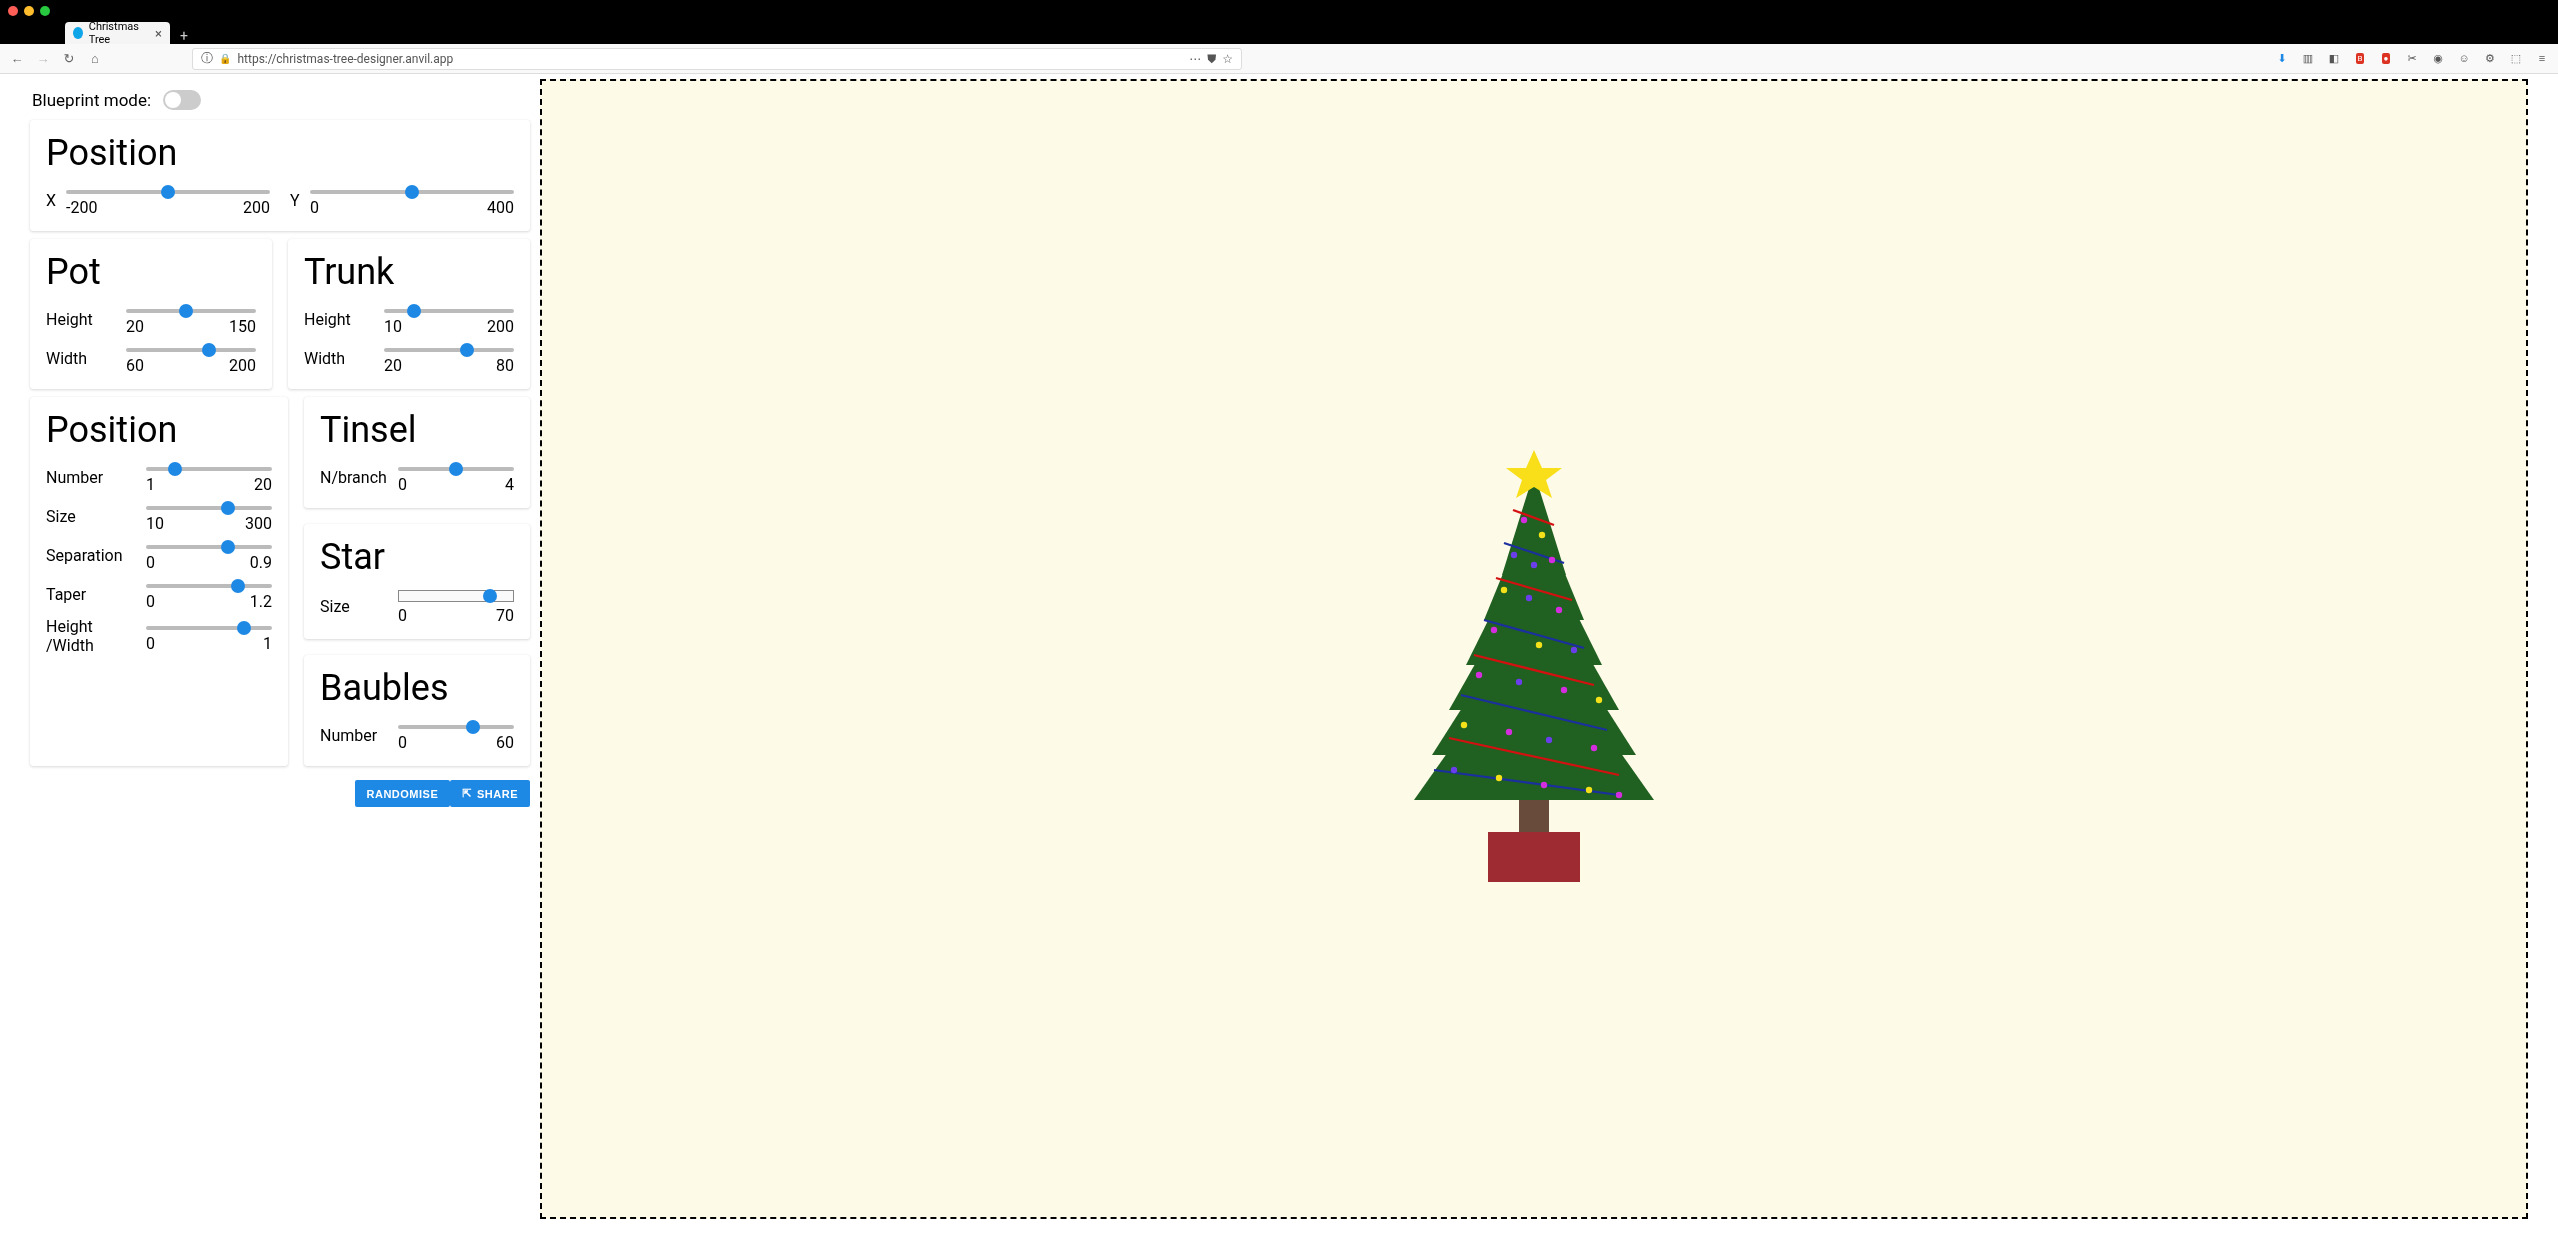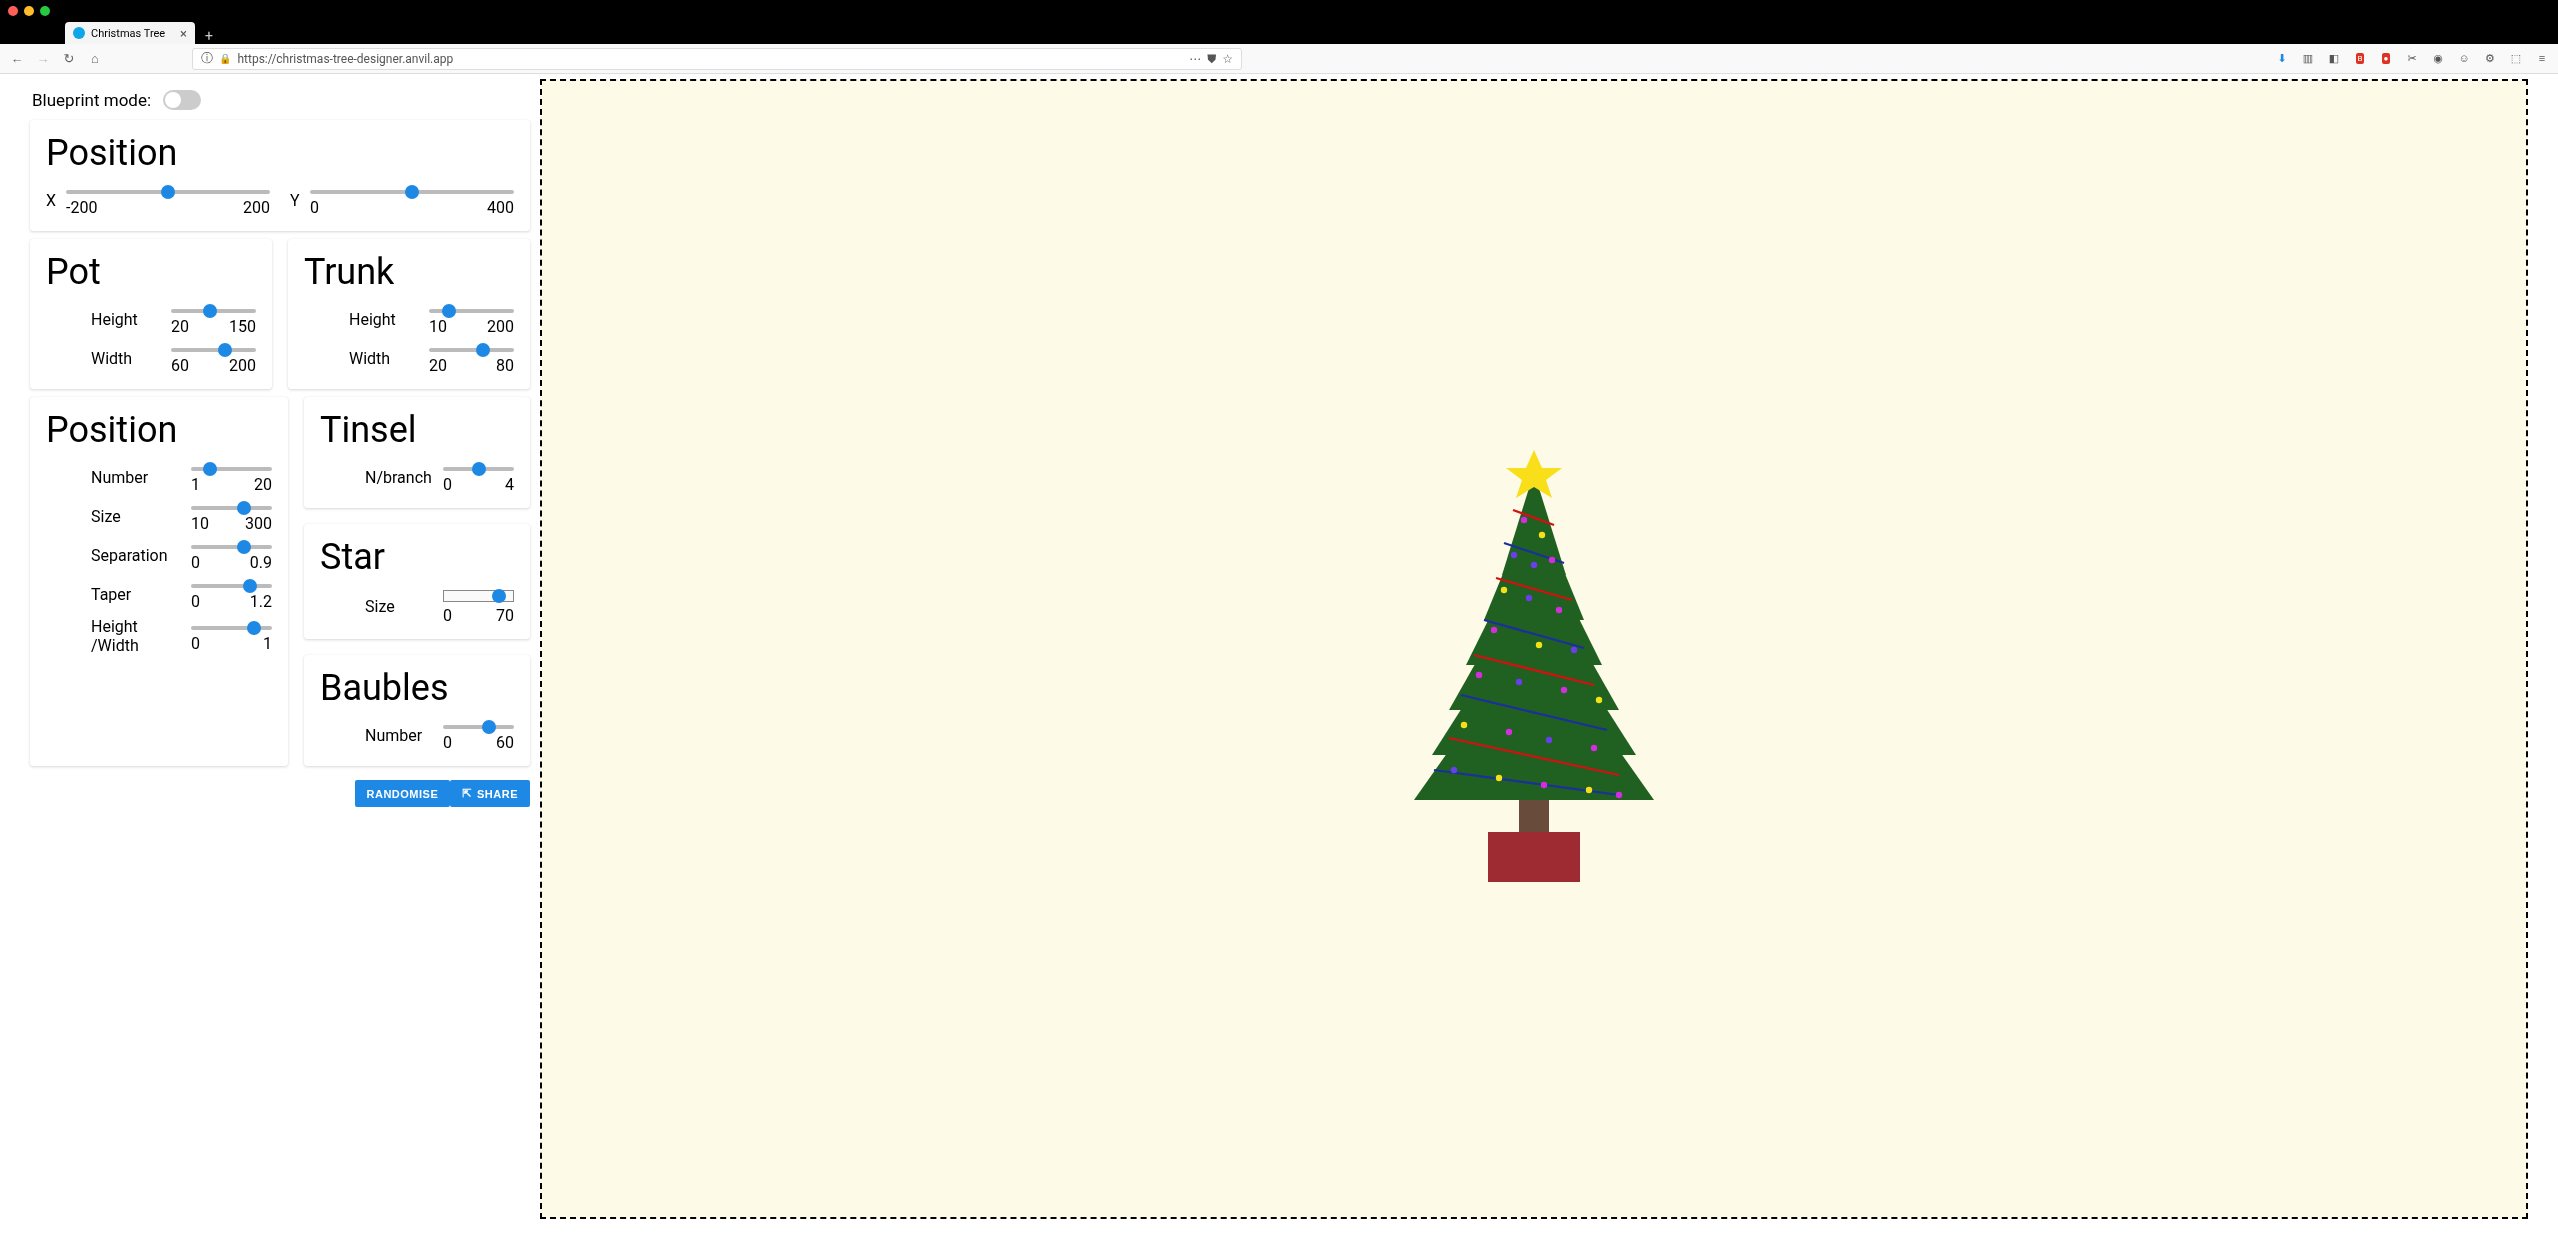--- a/index.html
+++ b/index.html
@@ -6,21 +6,21 @@
 body { font-family: -apple-system, BlinkMacSystemFont, "Segoe UI", Roboto, Arial, sans-serif; background: #fff; overflow: hidden; }
 
 
 .titlebar { height: 22px; background: #000; display: flex; align-items: center; padding: 0 8px; }
 .traffic { display: flex; gap: 6px; margin-right: 50px;}
 .dot { width: 10px; height: 10px; border-radius: 50%; }
 .red { background: #ff5f57; }
 .yellow { background: #ffbd2e; }
 .green { background: #28c840; }
 .tabstrip { height: 22px; background: #000; display: flex; align-items: flex-end; padding-left: 65px; }
-.tab { background: #f5f5f5; height: 22px; width: 130px; display: flex; align-items: center; padding: 0 8px; font-size: 11px; border-top-left-radius: 4px; border-top-right-radius: 4px; gap: 6px; }
+.tab { background: #f5f5f5; height: 22px; width: 105px; display: flex; align-items: center; padding: 0 8px; font-size: 11px; border-top-left-radius: 4px; border-top-right-radius: 4px; gap: 6px; }
 .tab .favicon { width: 12px; height: 12px; background: #0ea5e9; border-radius: 50%; }
 .tab .close { margin-left: auto; color: #555; font-size: 13px; }
 .newtab { color: #ccc; padding: 0 10px; font-size: 14px; }
 .navbar { height: 30px; background: #f9f9fa; border-bottom: 1px solid #ddd; display: flex; align-items: center; padding: 0 8px; gap: 8px; font-size: 13px; color: #666; }
 .nav-btn { width: 18px; text-align: center; cursor:pointer;}
 .urlbar { flex: 0 1 1050px; margin-left: 80px; height: 22px; border: 1px solid #ddd; border-radius: 3px; display: flex; align-items: center; padding: 0 8px; gap: 6px; font-size: 12px; color: #555; background: #fff; }
 .urlbar .lock { font-size: 10px; }
 .nav-right { margin-left: auto; display: flex; gap: 10px; align-items: center; }
 .nav-icon { width: 16px; height: 16px; display:flex; align-items:center; justify-content:center; font-size:11px; color:#555;}
 .badge-red { background:#d32; color:#fff; border-radius:2px; font-size:8px; padding:1px 2px;}
@@ -32,21 +32,21 @@
 
 .blueprint-row { display: flex; align-items: center; gap: 12px; margin: 6px 0 10px 2px; font-size: 17px; }
 .toggle { width: 38px; height: 20px; background: #ccc; border-radius: 10px; position: relative; cursor: pointer; }
 .toggle::after { content: ""; width: 16px; height: 16px; background: #fff; border-radius: 50%; position: absolute; top: 2px; left: 2px; }
 
 .card { background: #fff; border-radius: 3px; box-shadow: 0 1px 3px rgba(0,0,0,.15), 0 0 1px rgba(0,0,0,.08); padding: 12px 16px 14px; margin-bottom: 8px; }
 .card.full { width: 100%; }
 .row { display: flex; gap: 16px; }
 .col { flex: 1; }
 h2 { font-size: 36px; font-weight: 400; margin-bottom: 10px; }
-.slider-row { display: flex; align-items: center; gap: 10px; margin-top: 6px; margin-left: 45px; }
+.slider-row { display: flex; align-items: center; gap: 10px; margin-top: 6px; }
 .slider-label { width: 90px; font-size: 16px; }
 .slider-label.narrow { width: 70px; }
 .slider-wrap { flex: 1; display: flex; flex-direction: column; }
 .track { height: 4px; background: #bbb; border-radius: 2px; position: relative; margin: 6px 0 2px; }
 .thumb { width: 14px; height: 14px; background: #1e88e5; border-radius: 50%; position: absolute; top: -5px; transform: translateX(-50%); cursor: pointer; }
 .track.boxed { border: 1px solid #888; height: 12px; background: #fafafa; border-radius: 0; margin: 2px 0 2px;}
 .track.boxed .thumb { top: -2px; }
 .range-lbls { display: flex; justify-content: space-between; font-size: 16px; margin-top: 2px; }
 
 .pos-row { display: flex; gap: 20px; }

